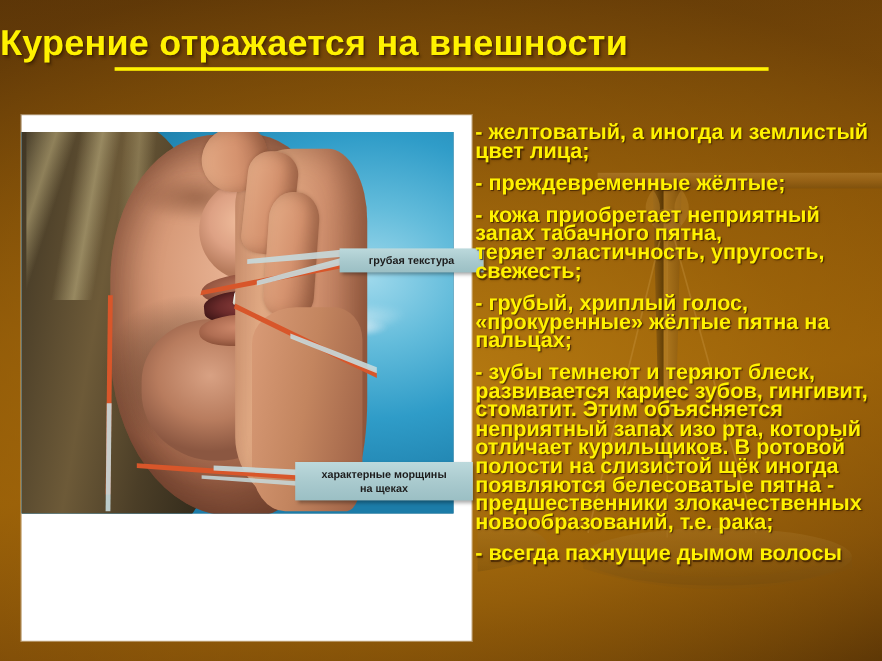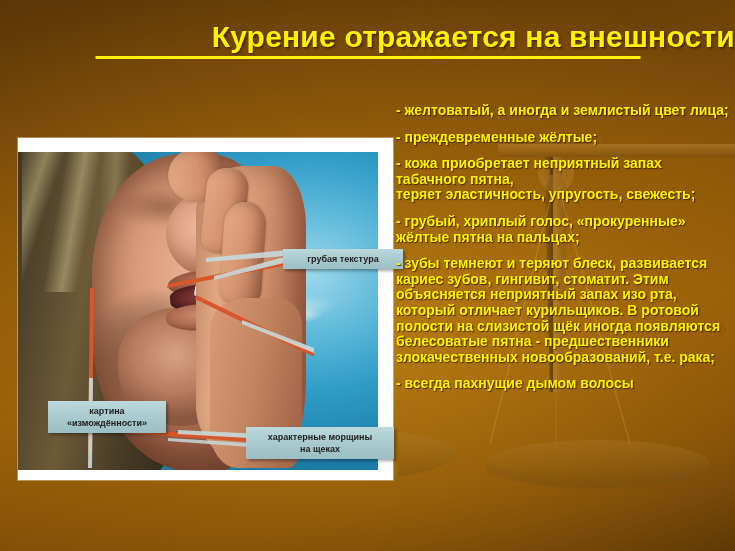--- a/index.html
+++ b/index.html
@@ -29,21 +29,21 @@
     width: 340px; height: 459px;
     pointer-events: none;
     opacity: 0.55;
   }
 
   
   #title {
     position: absolute;
     left: 0; top: 20px;
     width: 735px;
-    text-align: right;
+    text-align: left;
     font-size: 30px;
     font-weight: bold;
     color: #fff200;
     letter-spacing: 0.2px;
     text-shadow: 1px 1px 0 rgba(60,30,0,0.55), 2px 2px 2px rgba(40,20,0,0.35);
     white-space: nowrap;
   }
   #title-underline {
     position: absolute;
     left: 50%;
@@ -51,24 +51,23 @@
     bottom: -5px;
     width: 545px;
     height: 3px;
     background: #fff200;
   }
 
   
   #photo-panel {
     position: absolute;
     left: 18px; top: 96px;
-    width: 375px; height: 342px;
+    width: 375px; height: 438px;
     background: #ffffff;
     box-shadow: 0 0 0 1px rgba(255,255,255,0.35);
-    margin-top: 42px;
   }
   #photo {
     position: absolute;
     left: 0px; top: 14px;
     width: 360px; height: 318px;
     overflow: hidden;
     background: #1f6f92;
   }
   
   #sky {
@@ -250,21 +249,21 @@
   #callout-perioral  { left: 295px; top: 201px; width: 98px; }
   #callout-cheeks    { left: 228px; top: 289px; width: 148px; }
   #callout-exhaust   { left: 48px;  top: 401px; width: 118px; }
 
   
   #body-text {
     position: absolute;
     left: 396px; top: 103px;
     width: 336px;
     color: #fff200;
-    font-size: 14px;
+    font-size: 18px;
     font-weight: bold;
     line-height: 15.6px;
     text-shadow: 1px 1px 0 rgba(60,30,0,0.6), 1px 1px 2px rgba(40,18,0,0.4);
   }
   .para { margin-bottom: 11px; white-space: pre-line; }
   .para:last-child { margin-bottom: 0; }
 </style>
 </head>
 <body>
 
@@ -363,22 +362,20 @@
     </svg>
 
     <div class="callout" id="callout-texture">грубая текстура</div>
 
 
     <div class="callout" id="callout-cheeks">характерные морщины
 на щеках</div>
 
   </div>
 
-  <div class="callout" id="callout-exhaust">картина
-«измождённости»</div>
 
   <div id="body-text">
     <div class="para">- желтоватый, а иногда и землистый цвет лица;</div>
     <div class="para">- преждевременные жёлтые;</div>
     <div class="para">- кожа приобретает неприятный запах табачного пятна,
 теряет эластичность, упругость, свежесть;</div>
     <div class="para">- грубый, хриплый голос, «прокуренные» жёлтые пятна на пальцах;</div>
     <div class="para">- зубы темнеют и теряют блеск, развивается кариес зубов, гингивит, стоматит. Этим объясняется неприятный запах изо рта, который отличает курильщиков. В ротовой полости на слизистой щёк иногда появляются белесоватые пятна - предшественники злокачественных новообразований, т.е. рака;</div>
     <div class="para">- всегда пахнущие дымом волосы</div>
   </div>

